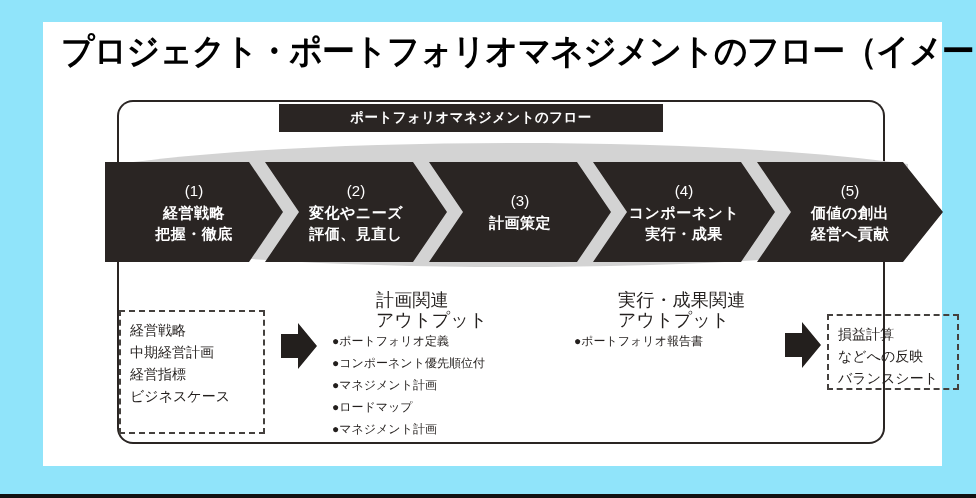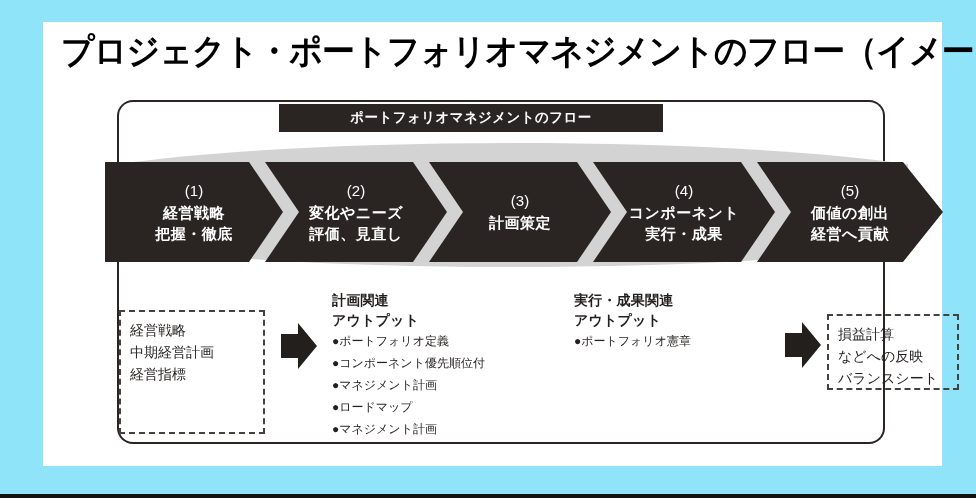--- a/index.html
+++ b/index.html
@@ -191,24 +191,25 @@
     top: 292px;
     width: 132px;
     height: 76px;
   }
   .outputs {
     position: absolute;
     color: #231f1d;
     white-space: nowrap;
   }
   .outputs .head {
-    font-size: 14px;
-    font-weight: bold;
+    font-size: 18px;
+    font-weight: normal;
     line-height: 20px;
     letter-spacing: 0.2px;
+    margin-left: 44px;
   }
   .outputs .bullet {
     font-size: 12px;
     line-height: 22px;
   }
   #outputs-plan {
     left: 289px;
     top: 268px;
   }
   #outputs-exec {
@@ -281,38 +282,39 @@
       <span class="l1">価値の創出</span>
       <span class="l2">経営へ貢献</span>
     </div>
 
   </div>
 
   <div class="dashed-box" id="box-left">
     <div>経営戦略</div>
     <div>中期経営計画</div>
     <div>経営指標</div>
+    <div>ビジネスケース</div>
   </div>
 
   <div class="block-arrow" id="arrow-1"></div>
 
   <div class="outputs" id="outputs-plan">
     <div class="head">計画関連</div>
     <div class="head">アウトプット</div>
     <div class="bullet">●ポートフォリオ定義</div>
     <div class="bullet">●コンポーネント優先順位付</div>
     <div class="bullet">●マネジメント計画</div>
     <div class="bullet">●ロードマップ</div>
     <div class="bullet">●マネジメント計画</div>
   </div>
 
   <div class="outputs" id="outputs-exec">
     <div class="head">実行・成果関連</div>
     <div class="head">アウトプット</div>
-    <div class="bullet">●ポートフォリオ憲章</div>
+    <div class="bullet">●ポートフォリオ報告書</div>
   </div>
 
   <div class="block-arrow" id="arrow-2"></div>
 
   <div class="dashed-box" id="box-right">
     <div>損益計算</div>
     <div>などへの反映</div>
     <div>バランスシート</div>
   </div>
 

